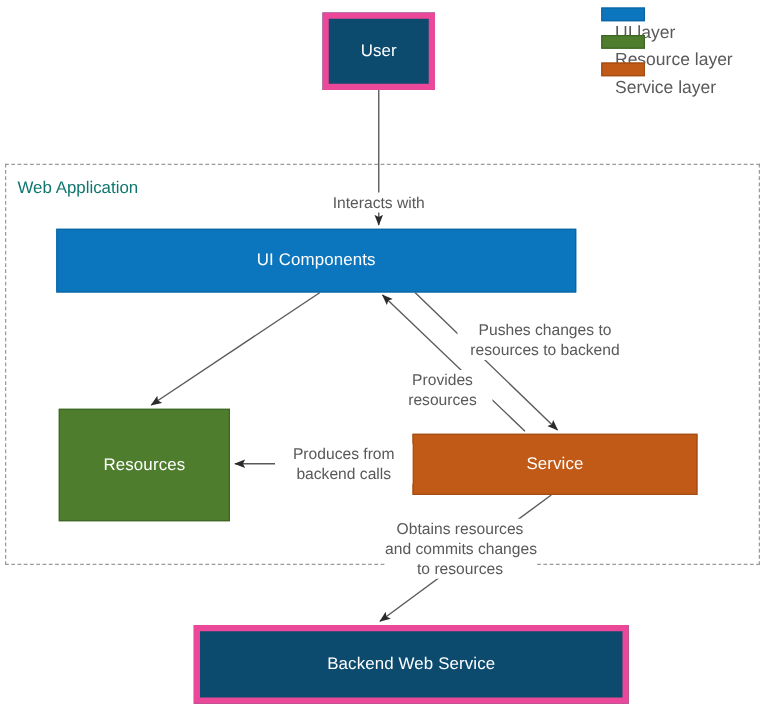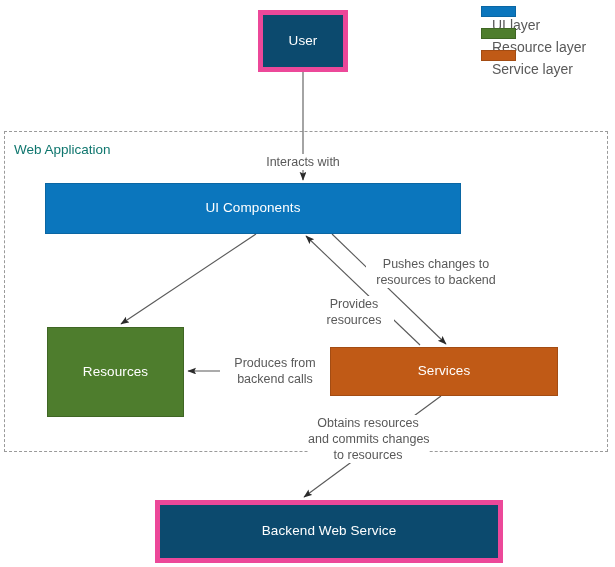--- a/index.html
+++ b/index.html
@@ -168,21 +168,21 @@
       <line x1="441" y1="396" x2="304" y2="497" stroke="#595959" stroke-width="1.1" marker-end="url(#arrowhead)"></line>
     </g>
   </svg>
 
   <div class="node grey" id="node-user">User</div>
 
   <div class="node blue" id="node-ui">UI Components</div>
 
   <div class="node green" id="node-resources">Resources</div>
 
-  <div class="node orange" id="node-services">Services</div>
+  <div class="node orange" id="node-services">Service</div>
 
   <div class="node grey" id="node-backend">Backend Web Service</div>
 
   <div class="edge-label" id="lbl-interacts">Interacts with</div>
 
 
   <div class="edge-label" id="lbl-pushes">Pushes changes to
 resources to backend</div>
 
   <div class="edge-label" id="lbl-provides">Provides

